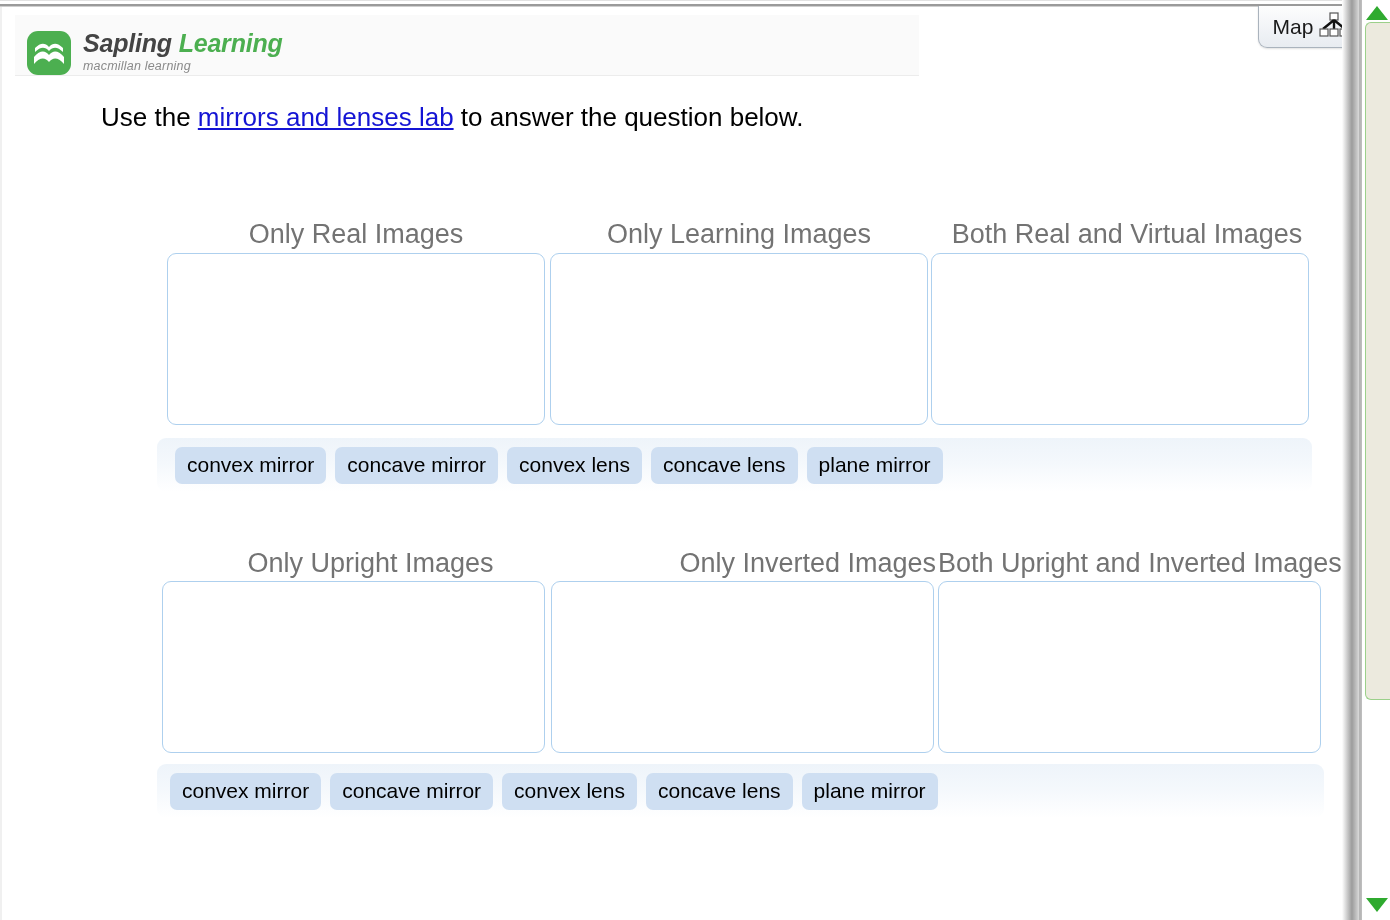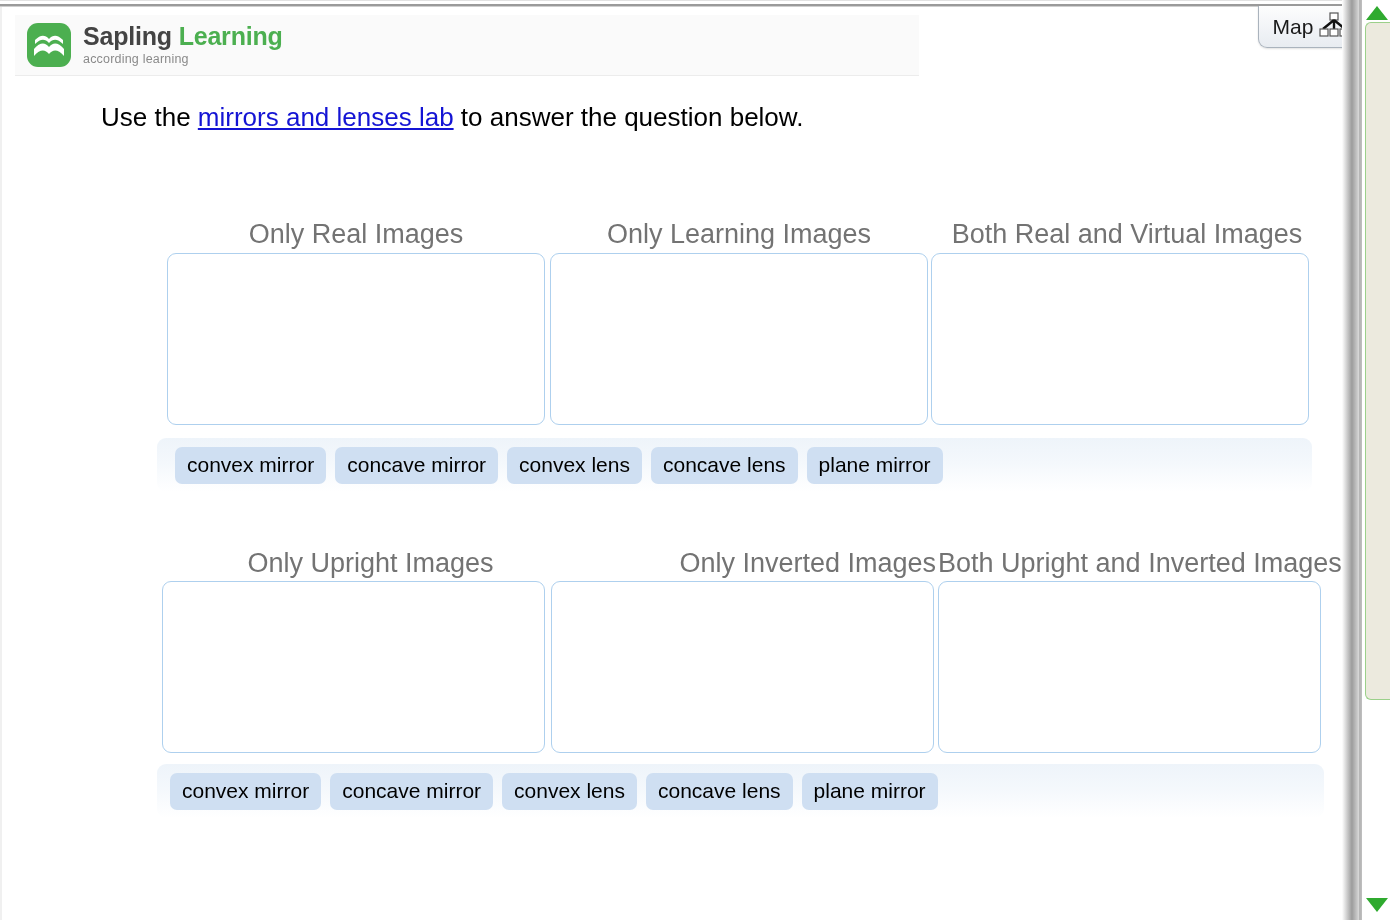--- a/index.html
+++ b/index.html
@@ -63,25 +63,26 @@
 
   
   .brand-band {
     position: absolute;
     left: 13px; top: 8px;
     width: 904px; height: 60px;
     background: #fafafa;
   }
   .brand-inner {
     position: absolute;
-    left: 0; top: 0;
+    left: 0; top: 16px;
     display: flex;
-    align-items: center;
+    align-items: flex-start;
     height: 60px;
     padding-left: 12px;
+    font-style: italic;
   }
   .brand-mark {
     width: 44px; height: 44px;
     border-radius: 11px;
     background: #4caf50;
     position: relative;
     flex: 0 0 auto;
     overflow: hidden;
   }
   .brand-mark svg { display:block; }
@@ -260,21 +261,21 @@
         <div class="brand-mark">
           <svg width="44" height="44" viewBox="0 0 44 44" aria-hidden="true">
             <path d="M7 26 C13 19, 18 19, 22 24 C26 19, 31 19, 37 26 L37 33 C31 26, 26 26, 22 31 C18 26, 13 26, 7 33 Z" fill="#ffffff"></path>
             <path d="M8 17 C13.5 11.5, 18 11.5, 22 16 C26 11.5, 30.5 11.5, 36 17 L36 21 C30.5 15.5, 26 15.5, 22 20 C18 15.5, 13.5 15.5, 8 21 Z" fill="#ffffff"></path>
           </svg>
         </div>
         <div class="brand-text">
           <div class="brand-title">
             <span class="w1">Sapling</span><span>&nbsp;</span><span class="w2">Learning</span>
           </div>
-          <div class="brand-sub">according learning</div>
+          <div class="brand-sub">macmillan learning</div>
         </div>
       </div>
     </div>
     <div class="brand-underline"></div>
 
     <div class="q-line q-line-1">
       <span>Use the </span><a class="q-link" href="#">mirrors and lenses lab</a><span> to answer the question below.</span>
     </div>
 
     <div class="sort-group">

